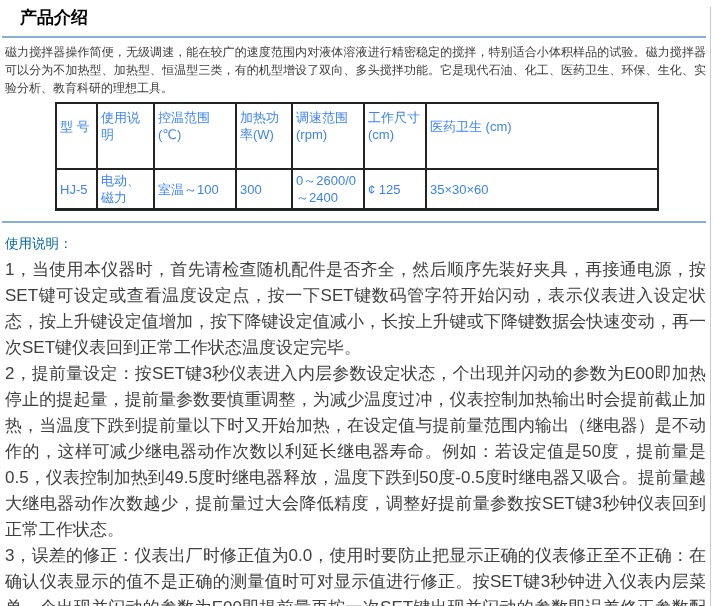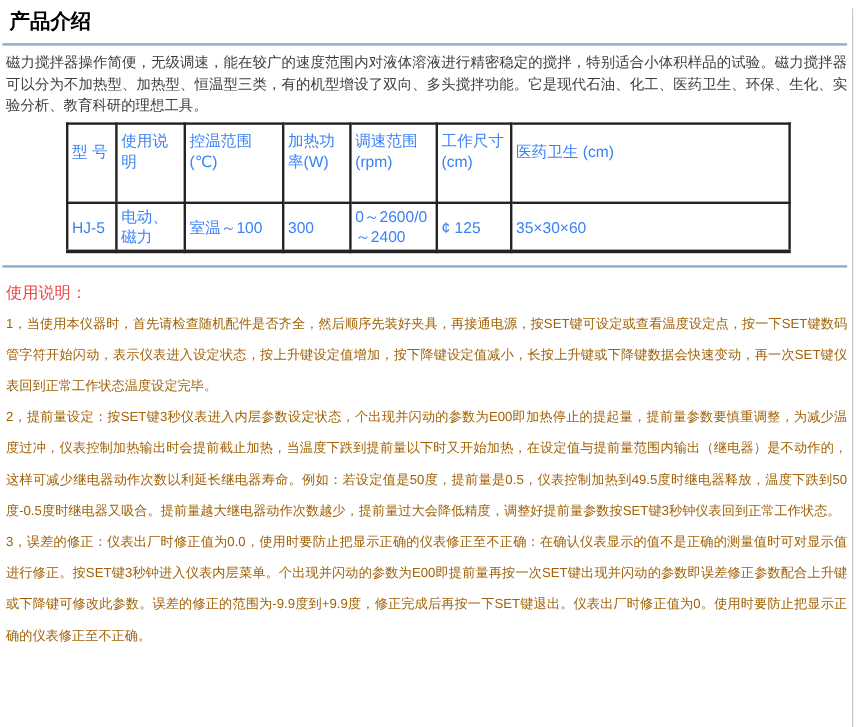--- a/index.html
+++ b/index.html
@@ -9,21 +9,21 @@
     position: relative; overflow: hidden;
     font-family: "Liberation Sans", "DejaVu Sans", sans-serif;
     color: #3c3c3c;
   }
   .page { width: 714px; height: 606px; position: relative; }
   .right-edge {
     position: absolute; top: 0; right: 3px;
     width: 1px; height: 606px; background: #c9c9c9;
   }
   h2.section-title {
-    margin: 7px 0 0 8px;
+    margin: 7px 0 0 20px;
     font-size: 17px; line-height: 21px;
     font-weight: bold; color: #000000;
   }
   .divider {
     margin: 8px 8px 0 2px;
     border-top: 2px solid #88aed2;
     height: 0;
   }
   .divider.second { margin-top: 10px; }
   p.intro {
@@ -48,26 +48,26 @@
     height: 66px; vertical-align: middle;
     padding: 2px 3px 22px 3px;
   }
   table.spec td {
     height: 34px; vertical-align: middle;
     padding: 2px 3px;
   }
   h2.section-title.details { margin-top: 34px; }
   p.usage-label {
     margin: 8px 8px 0 5px;
-    font-size: 13.5px; line-height: 26px; color: #ef4444;
+    font-size: 13.5px; line-height: 26px; color: #0369a1;
   }
   p.para {
     margin: 0 8px 0 5px;
-    font-size: 11px; line-height: 26px;
-    text-align: justify; color: #a16207;
+    font-size: 17px; line-height: 26px;
+    text-align: justify; color: #404040;
   }
 </style>
 </head>
 <body>
 
 <div class="page">
 
   <h2 class="section-title">产品介绍</h2>
 
   <div class="divider"></div>

